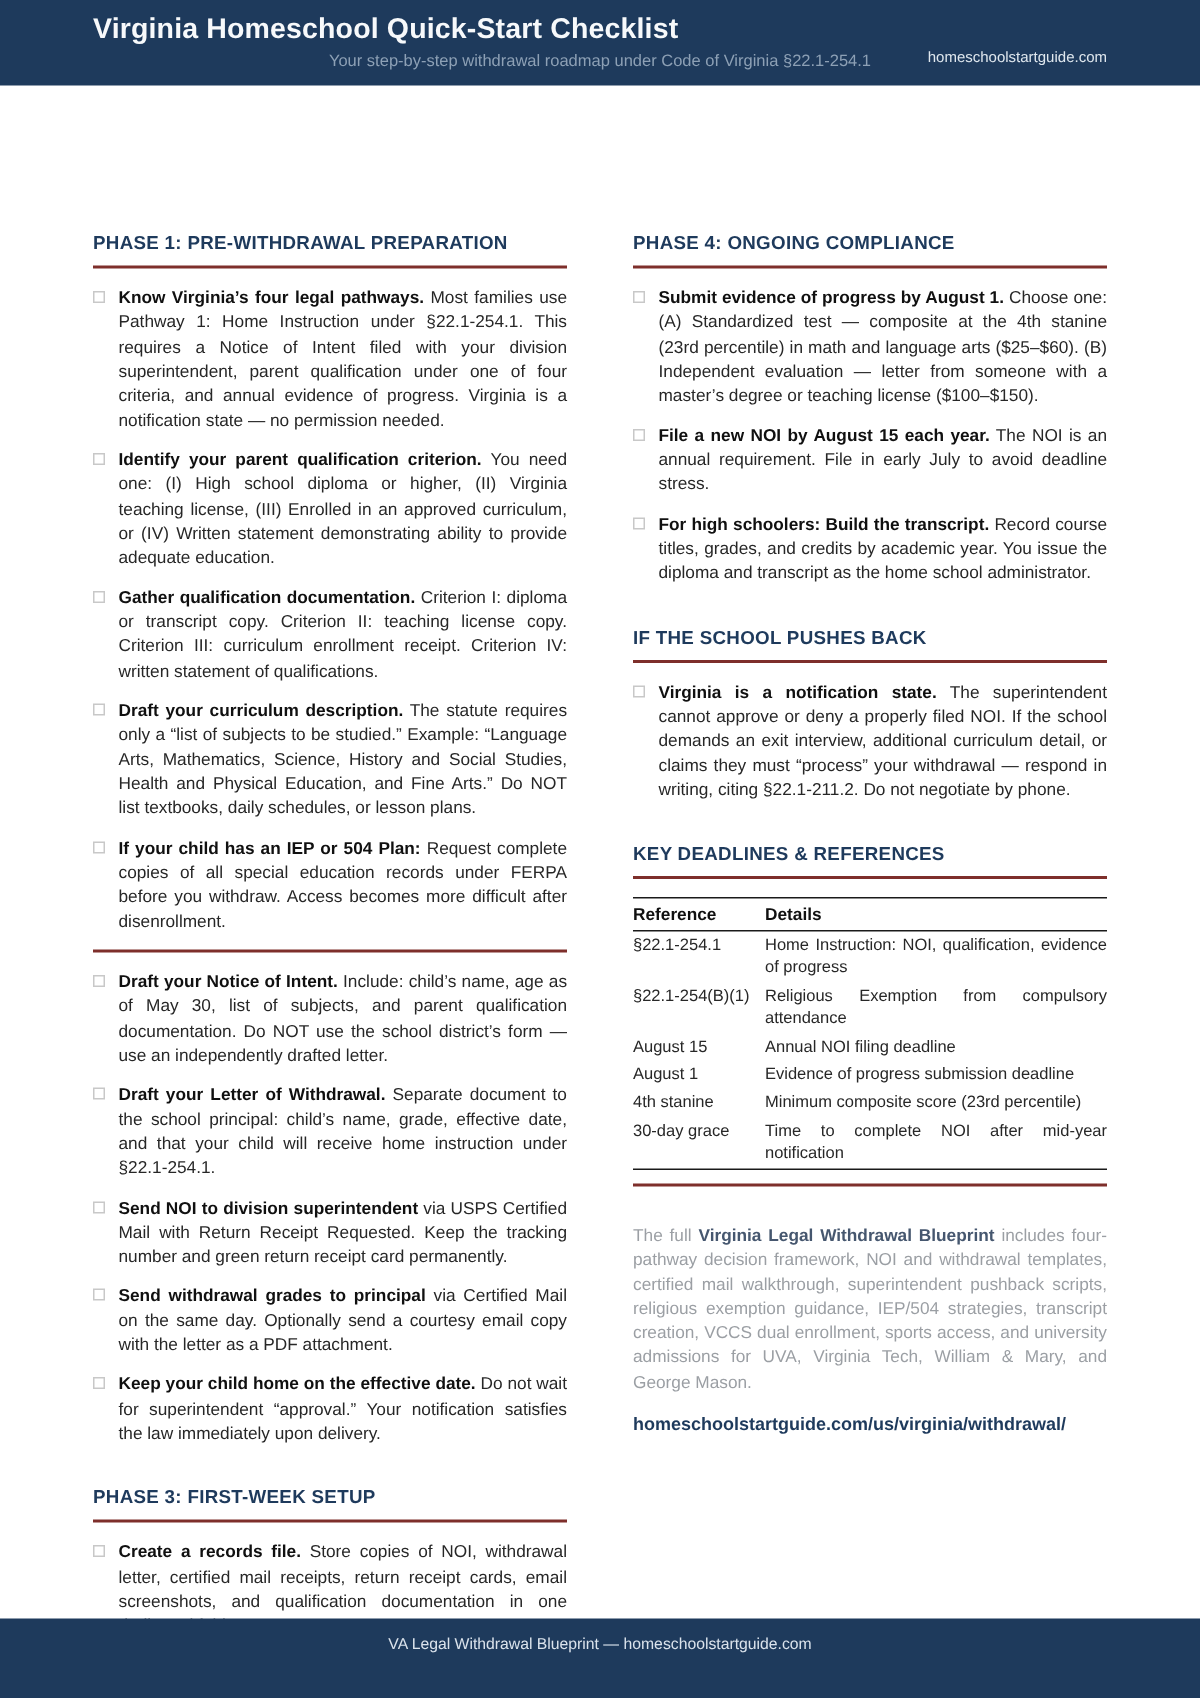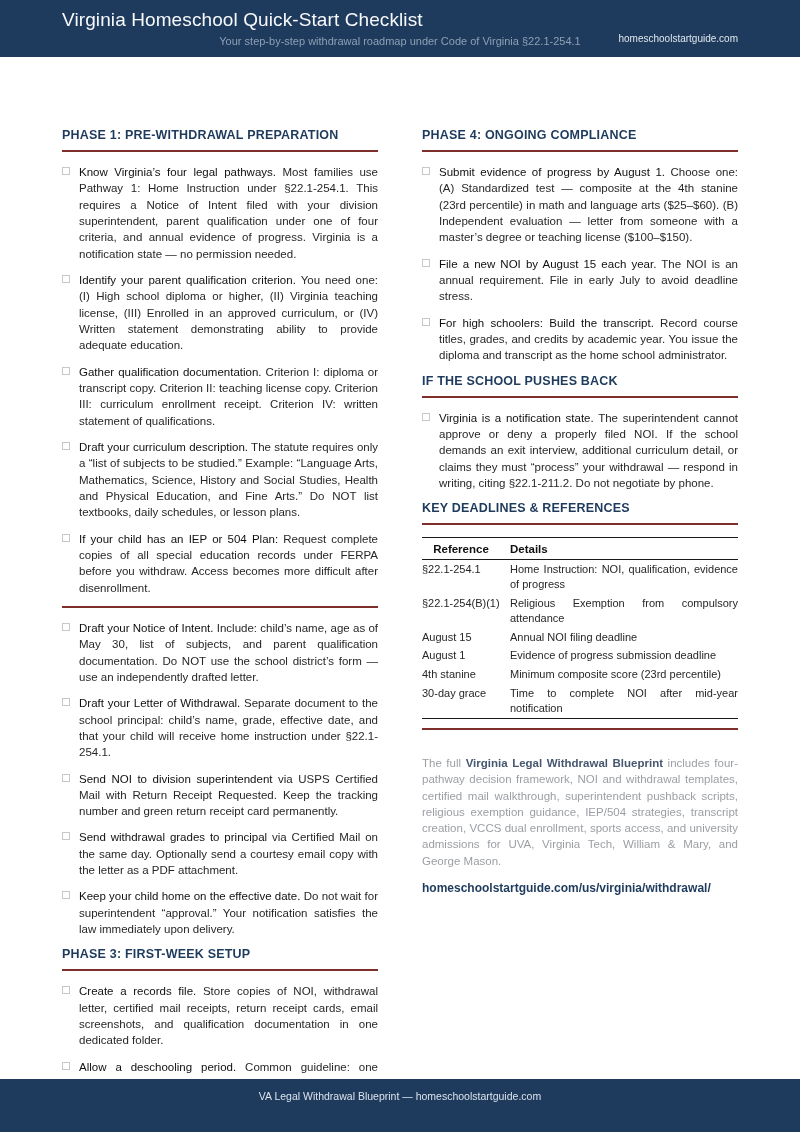--- a/index.html
+++ b/index.html
@@ -18,21 +18,21 @@
   
   .topbar {
     position: relative;
     height: 57px;
     background: #1e3a5c;
     padding: 9px 62px 0 62px;
   }
   .topbar h1 {
     color: #f7f9fb;
     font-size: 19px;
-    font-weight: 400;
+    font-weight: 700;
     letter-spacing: 0.1px;
   }
   .topbar .subtitle {
     margin-top: 4px;
     color: #8da0b5;
     font-size: 11px;
     text-align: center;
   }
   .topbar .site {
     position: absolute;
@@ -51,20 +51,21 @@
   .col { width: 316px; flex: 0 0 316px; }
 
   
   .section { margin-top: 9px; }
   .section:first-child { margin-top: 0; }
   .sec-title {
     color: #1e3a5c;
     font-size: 12.5px;
     font-weight: 700;
     letter-spacing: 0.2px;
+    margin-top: 27px;
   }
   .sec-rule {
     border: none;
     border-top: 2px solid #7e2f2b;
     margin: 8px 0 12px 0;
   }
 
   
   .item {
     position: relative;
@@ -78,33 +79,33 @@
   .cb {
     position: absolute;
     left: 0;
     top: 3px;
     width: 8px;
     height: 8px;
     border: 1px solid #c8c8c8;
     background: #ffffff;
     display: inline-block;
   }
-  .lead { font-weight: 400; color: #101010; }
+  .lead { font-weight: 700; color: #101010; }
 
   
   .ref-table {
     width: 100%;
     border-collapse: collapse;
     border-top: 1.5px solid #1a1a1a;
     border-bottom: 1.5px solid #1a1a1a;
     font-size: 11px;
     color: #272727;
   }
   .ref-table th {
-    text-align: center;
+    text-align: left;
     font-weight: 700;
     color: #101010;
     font-size: 11.5px;
     padding: 5px 0 4px 0;
     border-bottom: 1.5px solid #1a1a1a;
   }
   .ref-table td { vertical-align: top; padding: 2px 0; line-height: 1.35; }
   .ref-table .c-ref { width: 88px; padding-right: 10px; }
   .ref-table .c-det { text-align: justify; }
   .table-close-rule {

